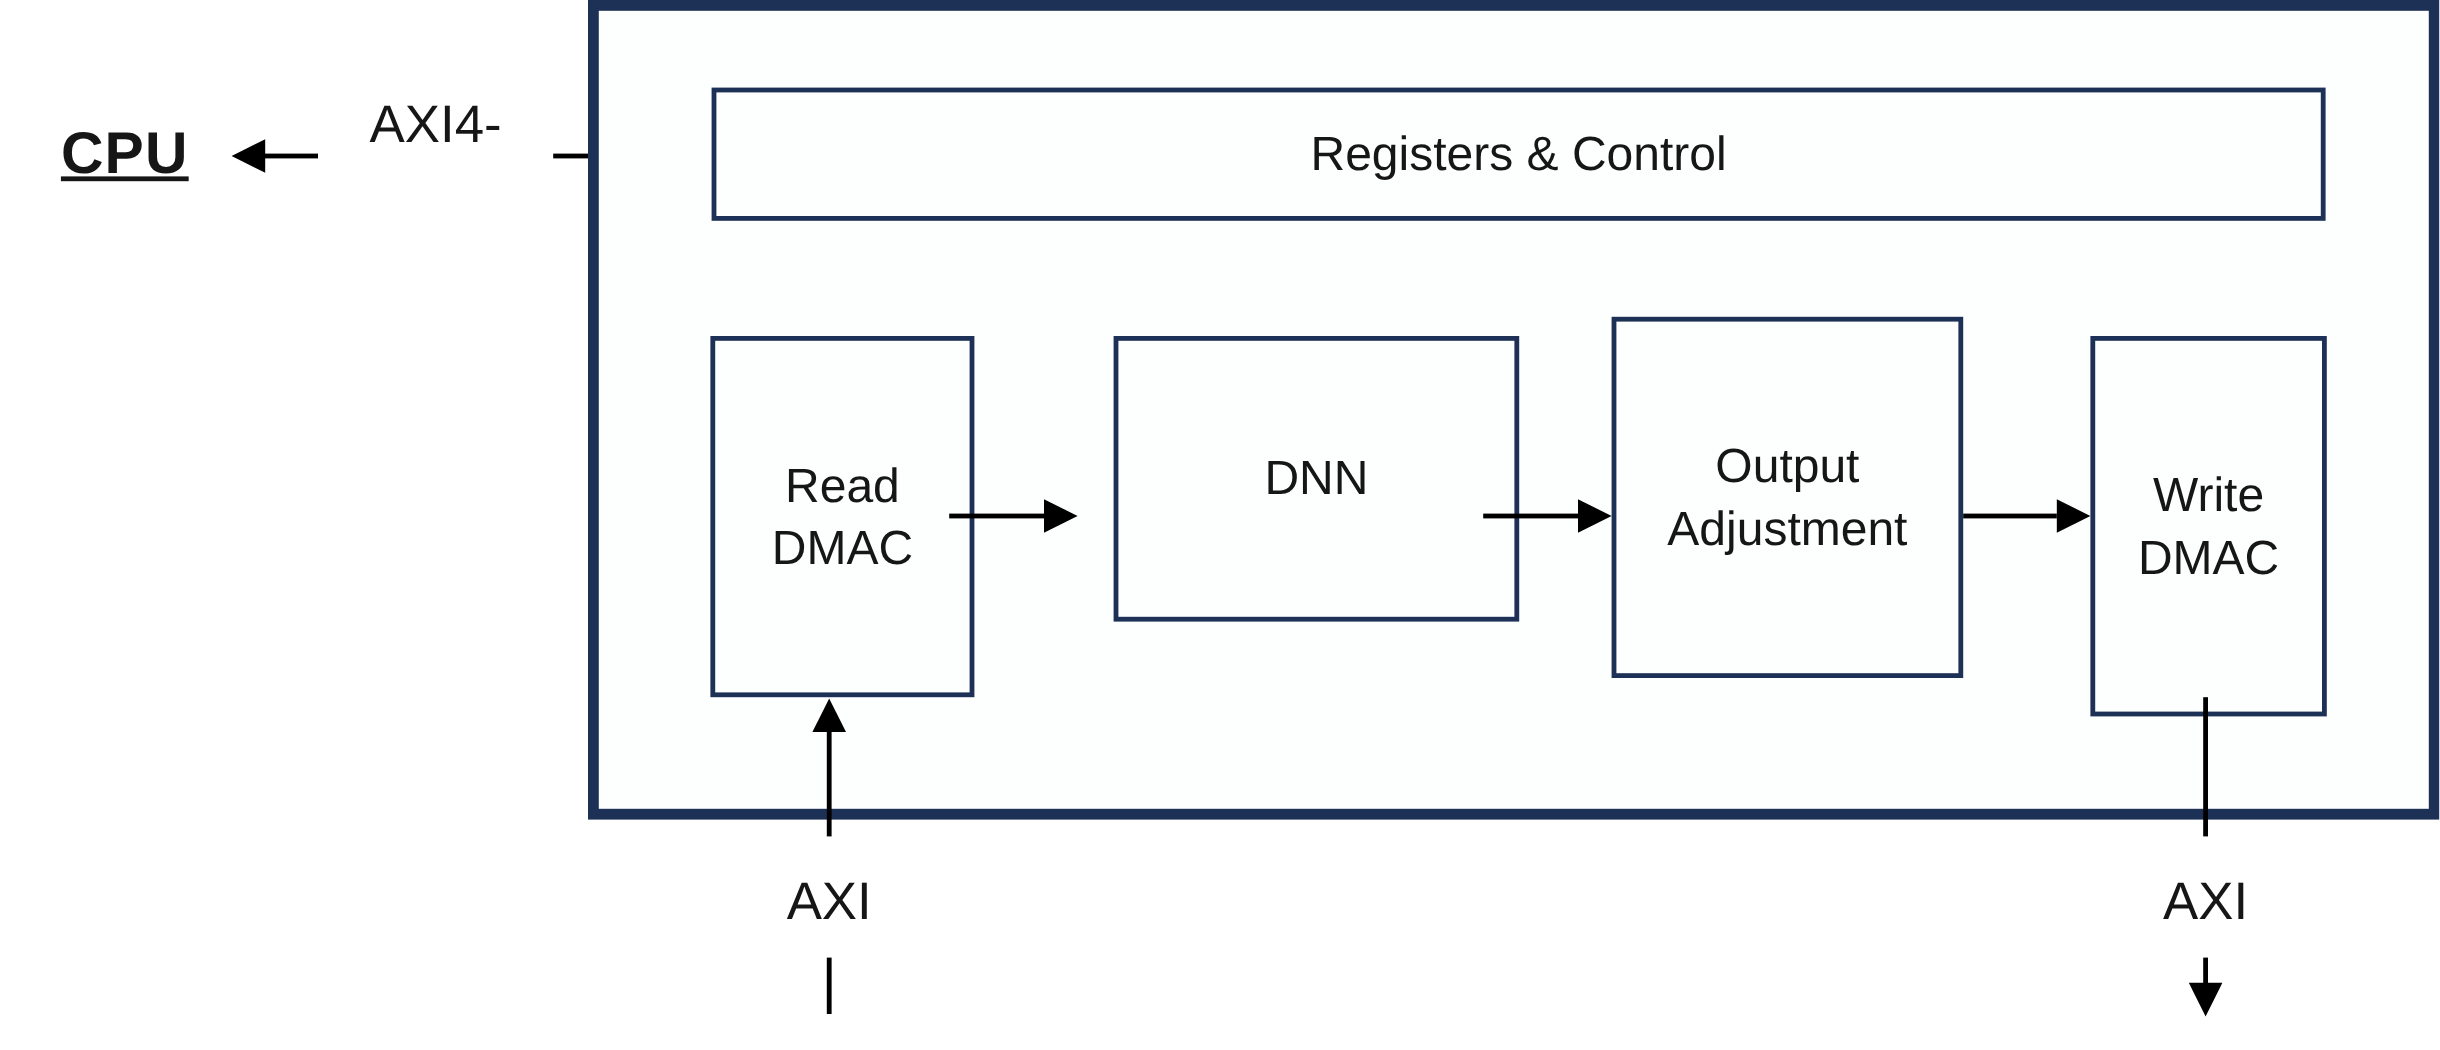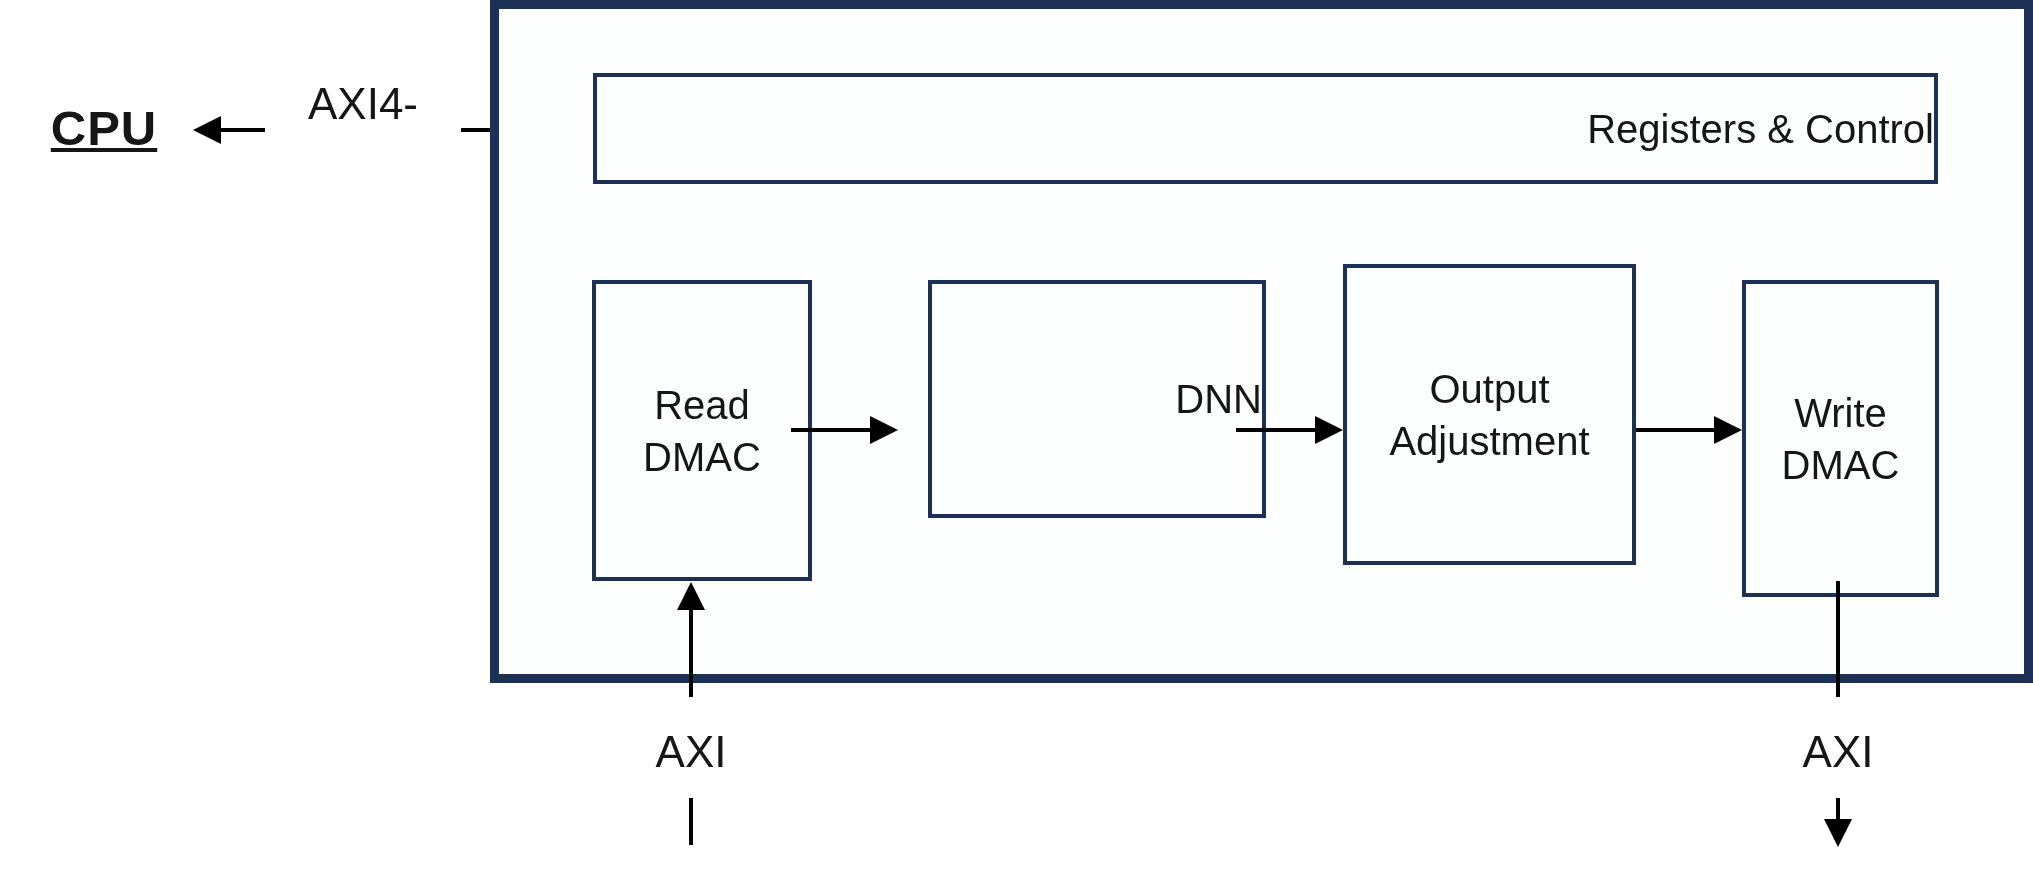--- a/index.html
+++ b/index.html
@@ -7,21 +7,21 @@
     position:relative; width:2033px; height:875px; background:#ffffff;
     font-family:"Liberation Sans", sans-serif; color:#111111; overflow:hidden;
   }
   .outer-box {
     position:absolute; box-sizing:border-box;
     border:9px solid #1d3156; background:#fdfefe;
   }
   .box {
     position:absolute; box-sizing:border-box;
     border:4px solid #1d3156; background:#fdfefe;
-    display:flex; align-items:center; justify-content:flex-end;
+    display:flex; align-items:center; justify-content:center;
     text-align:center; font-size:40px; line-height:1.3; color:#161616;
   }
   .ext-label { position:absolute; text-align:center; font-size:44px; color:#161616; }
   .cpu-label { font-weight:bold; font-size:49px; letter-spacing:1px;text-decoration:underline; }
   .two-line span { display:block; }
   .hline, .vline { position:absolute; background:#000000; }
   .head { position:absolute; width:0; height:0; }
   .head-right { border-left:28px solid #000; border-top:14px solid transparent; border-bottom:14px solid transparent; }
   .head-left  { border-right:28px solid #000; border-top:14px solid transparent; border-bottom:14px solid transparent; }
   .head-up    { border-bottom:28px solid #000; border-left:14px solid transparent; border-right:14px solid transparent; }

